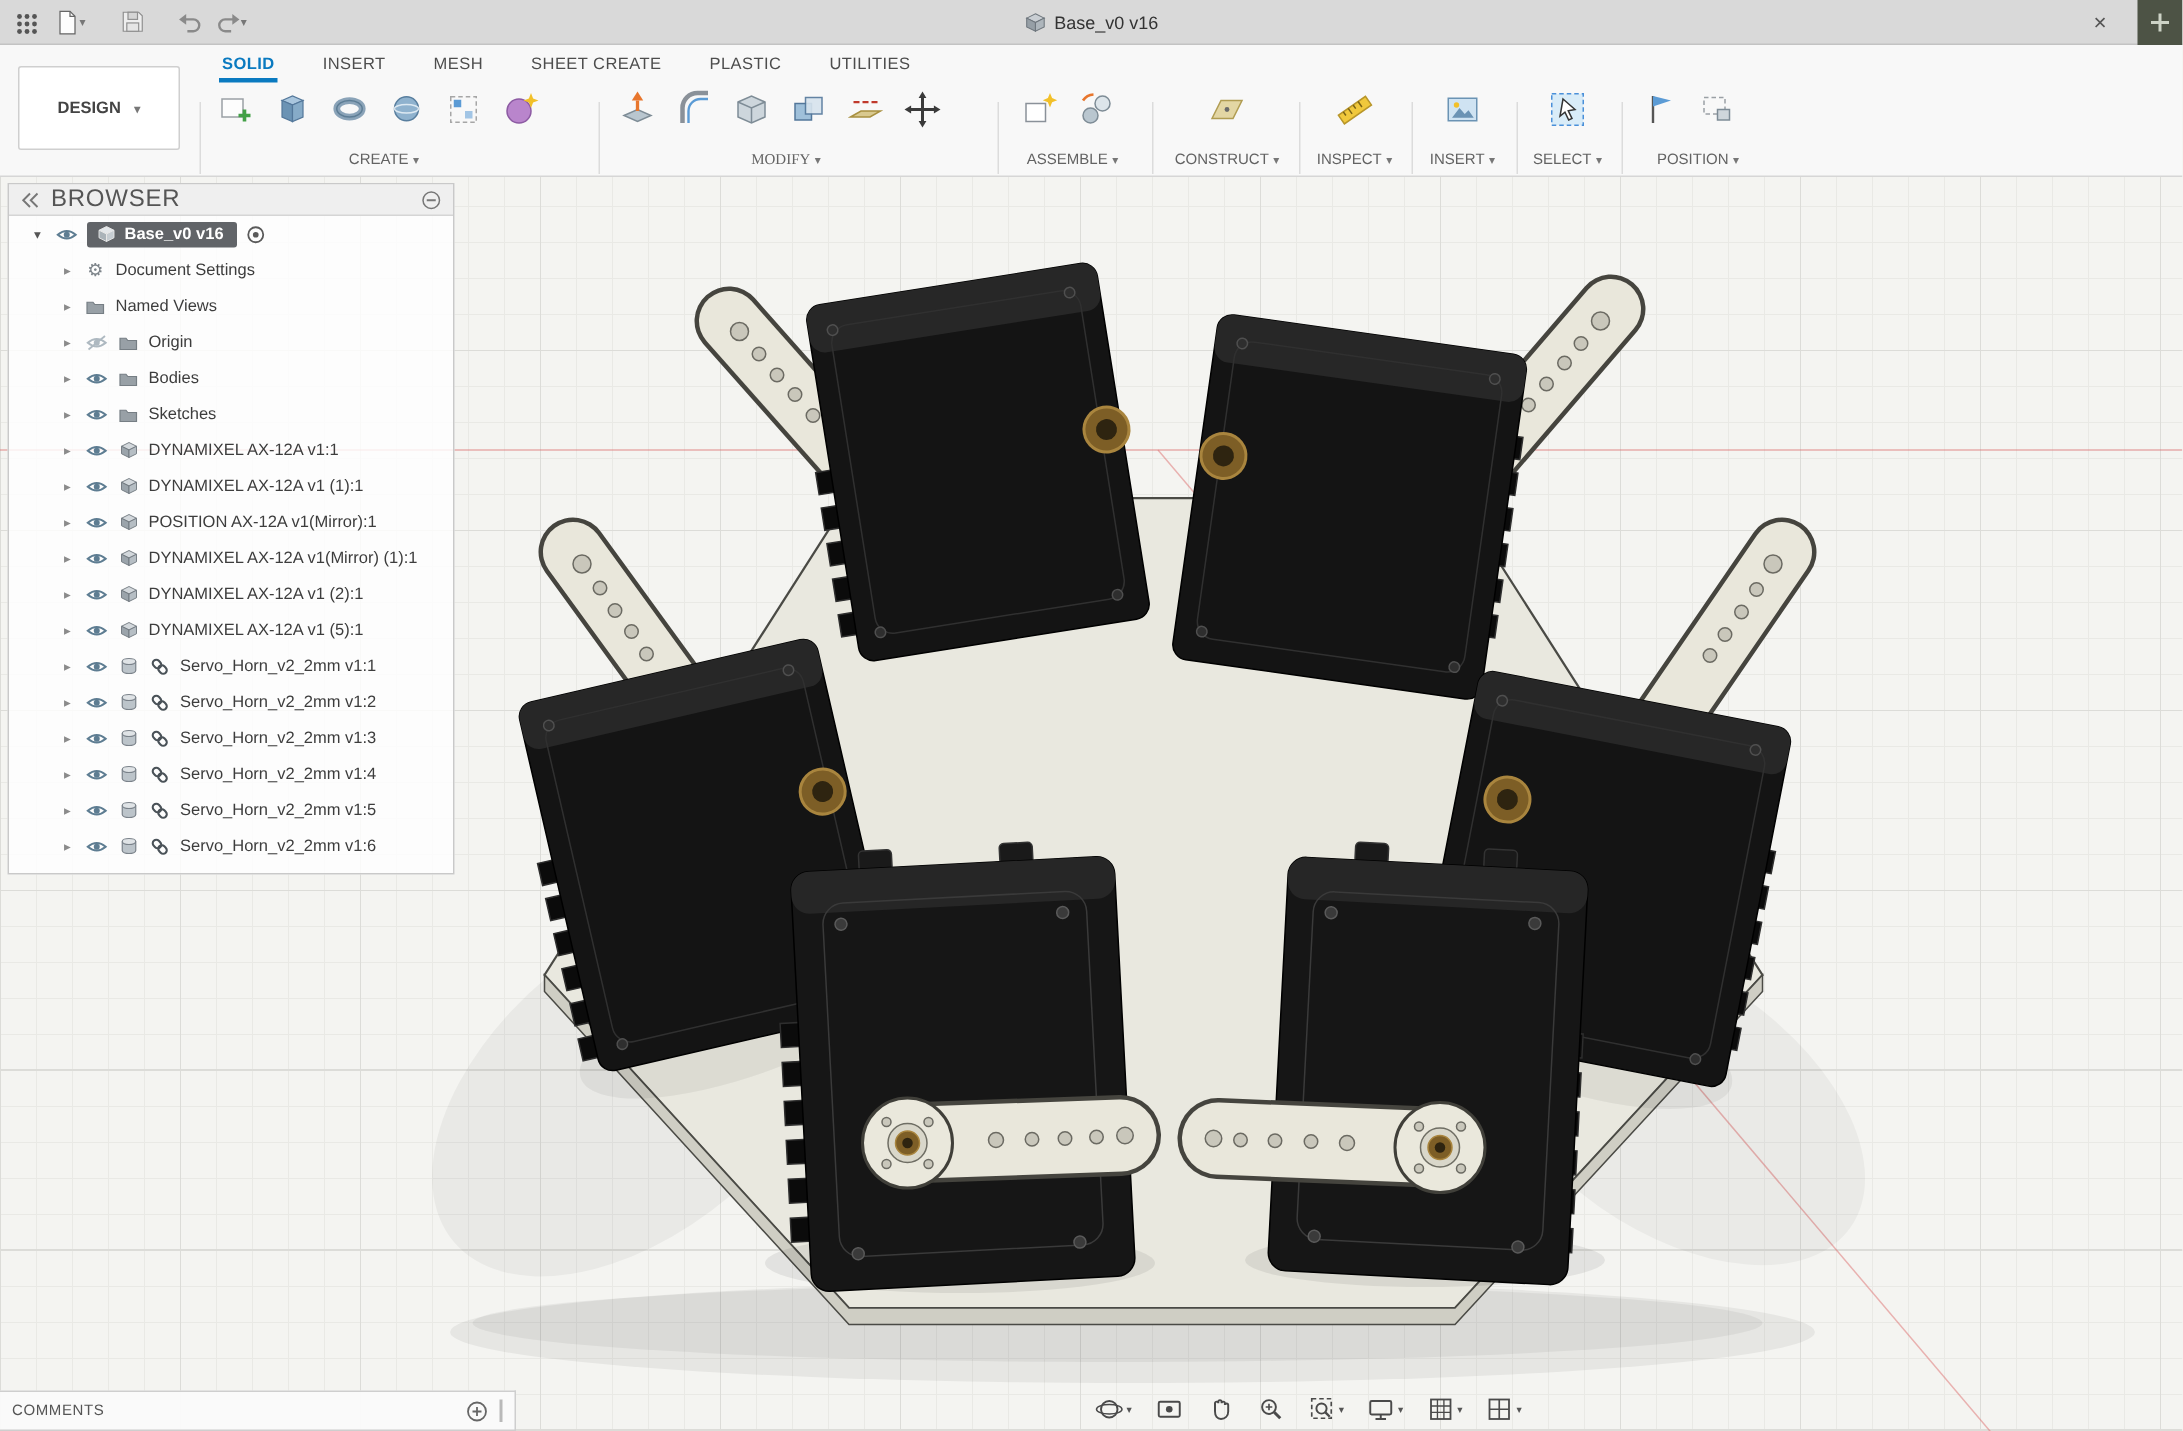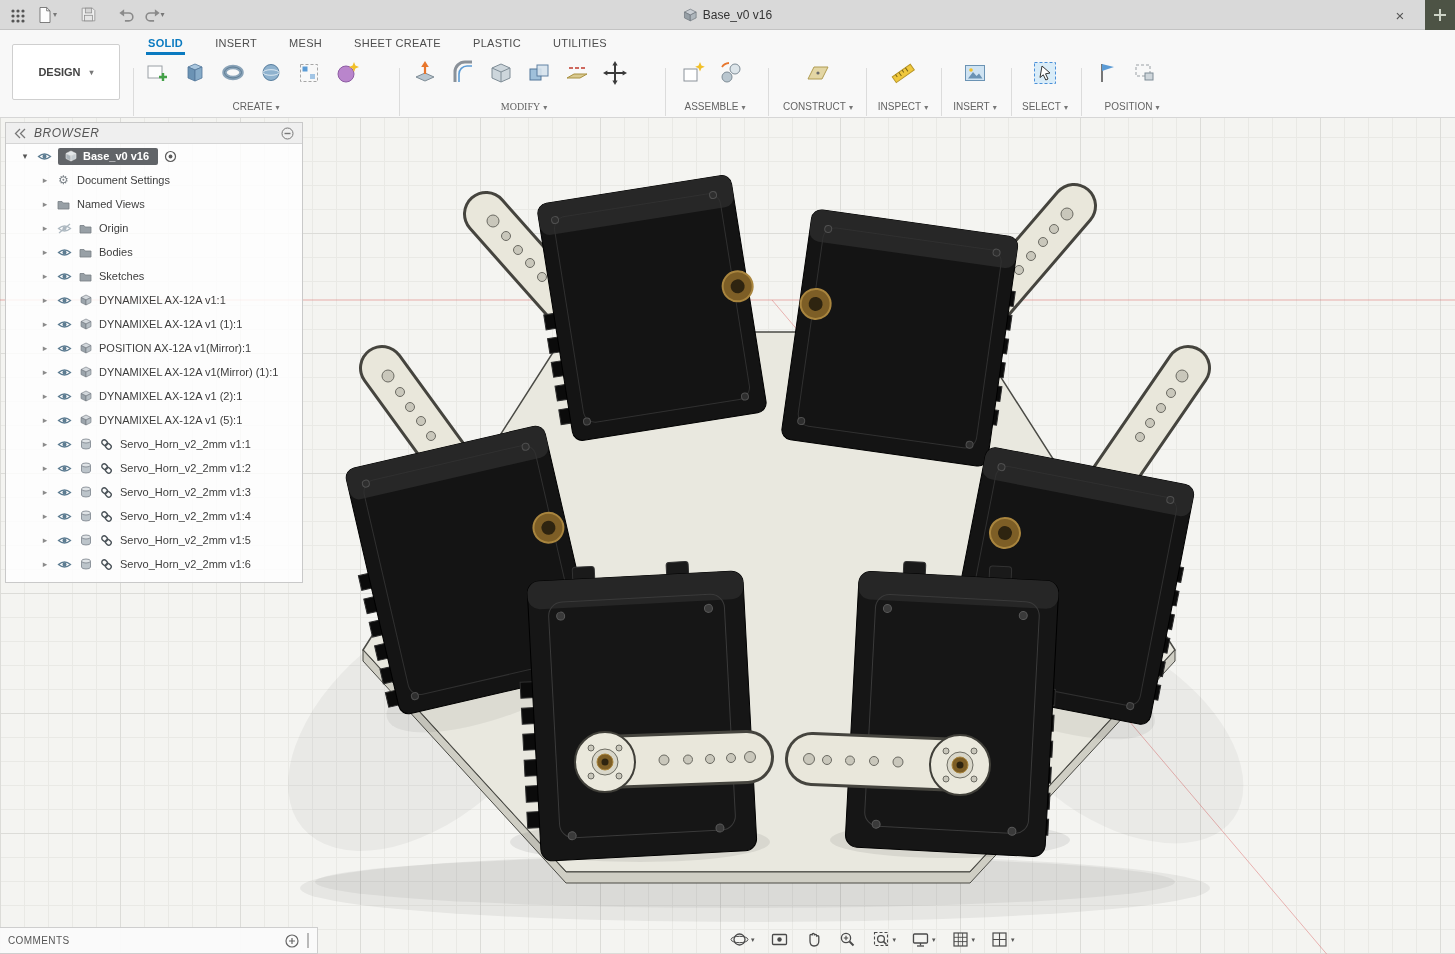--- a/index.html
+++ b/index.html
@@ -45,34 +45,34 @@
       repeating-linear-gradient(0deg, #e9e9e5 0px, #e9e9e5 1px, transparent 1px, transparent 24px),
       repeating-linear-gradient(90deg, #e9e9e5 0px, #e9e9e5 1px, transparent 1px, transparent 24px);
   }
   .modelsvg { position:absolute; top:118px; left:0; }
 
   
   .browser { position:absolute; left:5px; top:122px; width:298px; background:rgba(255,255,255,.82);
     border:1px solid #c9c9c9; z-index:30; padding-bottom:6px; }
   .br-header { height:21px; background:rgba(238,238,238,.95); border-bottom:1px solid #d5d5d5;
     display:flex; align-items:center; padding:0 8px; gap:8px; }
-  .br-title { flex:1; font-size:12px; color:#555; letter-spacing:.5px;font-style:italic; }
+  .br-title { flex:1; font-size:16px; color:#555; letter-spacing:.5px; }
   .row { display:flex; align-items:center; height:24px; padding-left:34px; gap:6px; white-space:nowrap; }
   .row-root { padding-left:14px; }
   .caret { width:10px; color:#8b8b8b; font-size:9px; text-align:center; flex:none; }
   .caret-root { color:#555; }
   .eyebox { width:16px; display:flex; justify-content:center; flex:none; }
   .ticon { width:15px; display:flex; justify-content:center; flex:none; }
   .blabel { font-size:11px; color:#3d3d3d; }
   .rootpill { display:flex; align-items:center; gap:6px; background:#616468; border-radius:2px;
     padding:2px 9px 3px 7px; }
   .rootpill .blabel { color:#fff; font-weight:bold; }
 
   
-  .comments { position:absolute; left:0; bottom:0; width:318px; height:27px; background:rgba(250,250,250,.97);
+  .comments { position:absolute; left:0; bottom:0; width:344px; height:27px; background:rgba(250,250,250,.97);
     border:1px solid #cecece; border-left:none; display:flex; align-items:center; padding:0 8px; z-index:30; }
   .cm-label { flex:1; font-size:10px; color:#555; letter-spacing:.4px; }
   .cm-grip { width:2px; height:15px; background:#b9b9b9; margin-left:8px; }
 
   
   .navbar { position:absolute; left:728px; bottom:3px; display:flex; align-items:center; gap:11px; z-index:30; }
   .nav-item { display:flex; align-items:center; gap:2px; padding:2px; border-radius:2px; }
   .nv-caret { font-size:7px; color:#555; }
 </style>
 </head>

